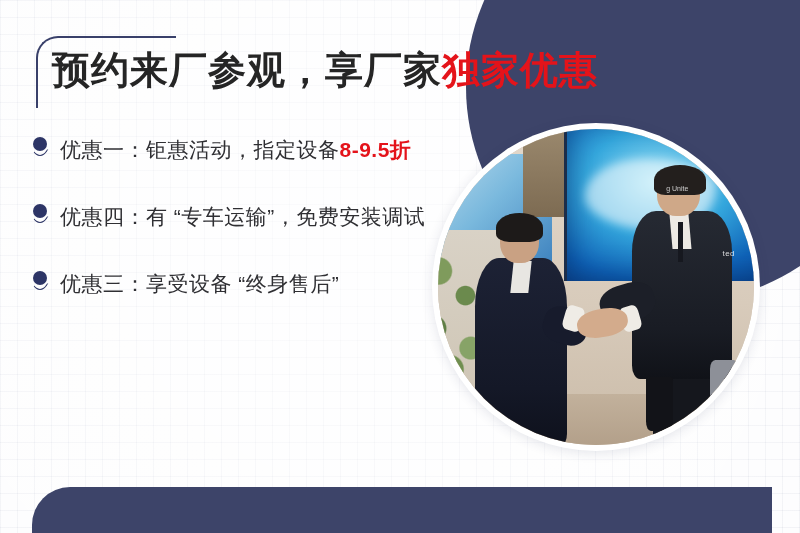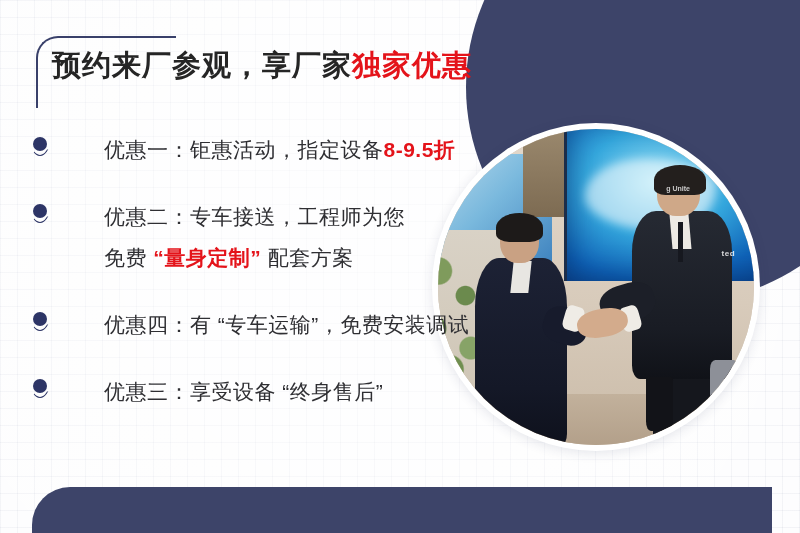--- a/index.html
+++ b/index.html
@@ -82,21 +82,21 @@
     border-top-left-radius: 22px;
     z-index: 4;
   }
 
   
   .headline {
     position: absolute;
     left: 52px;
     top: 48px;
     z-index: 5;
-    font-size: 29px;
+    font-size: 38px;
     font-weight: bold;
     letter-spacing: 1px;
     color: #252525;
     white-space: nowrap;
     line-height: 1.2;
   }
   .headline .accent { color: #e4131a; }
 
   
   .benefits {
@@ -143,39 +143,38 @@
     border-right-color: transparent;
     border-radius: 0 0 50% 50% / 0 0 100% 100%;
   }
 
   .benefit-text {
     font-size: 21px;
     line-height: 1.95;
     color: #2f2f33;
     letter-spacing: 0.5px;
   }
-  .benefit-text .line { display: block; white-space: nowrap; margin-left: 44px; }
+  .benefit-text .line { display: block; white-space: nowrap; }
   .benefit-text .accent {
     color: #e4131a;
     font-weight: bold;
   }
 
   
   .photo-circle {
     position: absolute;
     left: 432px;
     top: 123px;
     width: 328px;
     height: 328px;
     border-radius: 50%;
     background: #ffffff;
     padding: 6px;
     z-index: 3;
     box-shadow: 0 2px 12px rgba(40,48,90,0.12);
-    font-weight: bold;
   }
 
   .photo-inner {
     position: relative;
     width: 100%;
     height: 100%;
     border-radius: 50%;
     overflow: hidden;
     background: #cfc3b4;
   }
@@ -457,30 +456,20 @@
   </h1>
 
   <ul class="benefits">
       <li class="benefit-row">
         <span class="bullet-icon">
           <span class="dot"></span>
           <span class="arc"></span>
         </span>
         <span class="benefit-text">
           <span class="line"><span>优惠一：钜惠活动，指定设备</span><span class="accent">8-9.5折</span></span>
-        </span>
-      </li>
-      <li class="benefit-row">
-        <span class="bullet-icon">
-          <span class="dot"></span>
-          <span class="arc"></span>
-        </span>
-        <span class="benefit-text">
-          <span class="line"><span>优惠二：专车接送，工程师为您</span></span>
-          <span class="line"><span>免费 </span><span class="accent">“量身定制”</span><span> 配套方案</span></span>
         </span>
       </li>
       <li class="benefit-row">
         <span class="bullet-icon">
           <span class="dot"></span>
           <span class="arc"></span>
         </span>
         <span class="benefit-text">
           <span class="line"><span>优惠四：有 “专车运输”，免费安装调试</span></span>
         </span>

